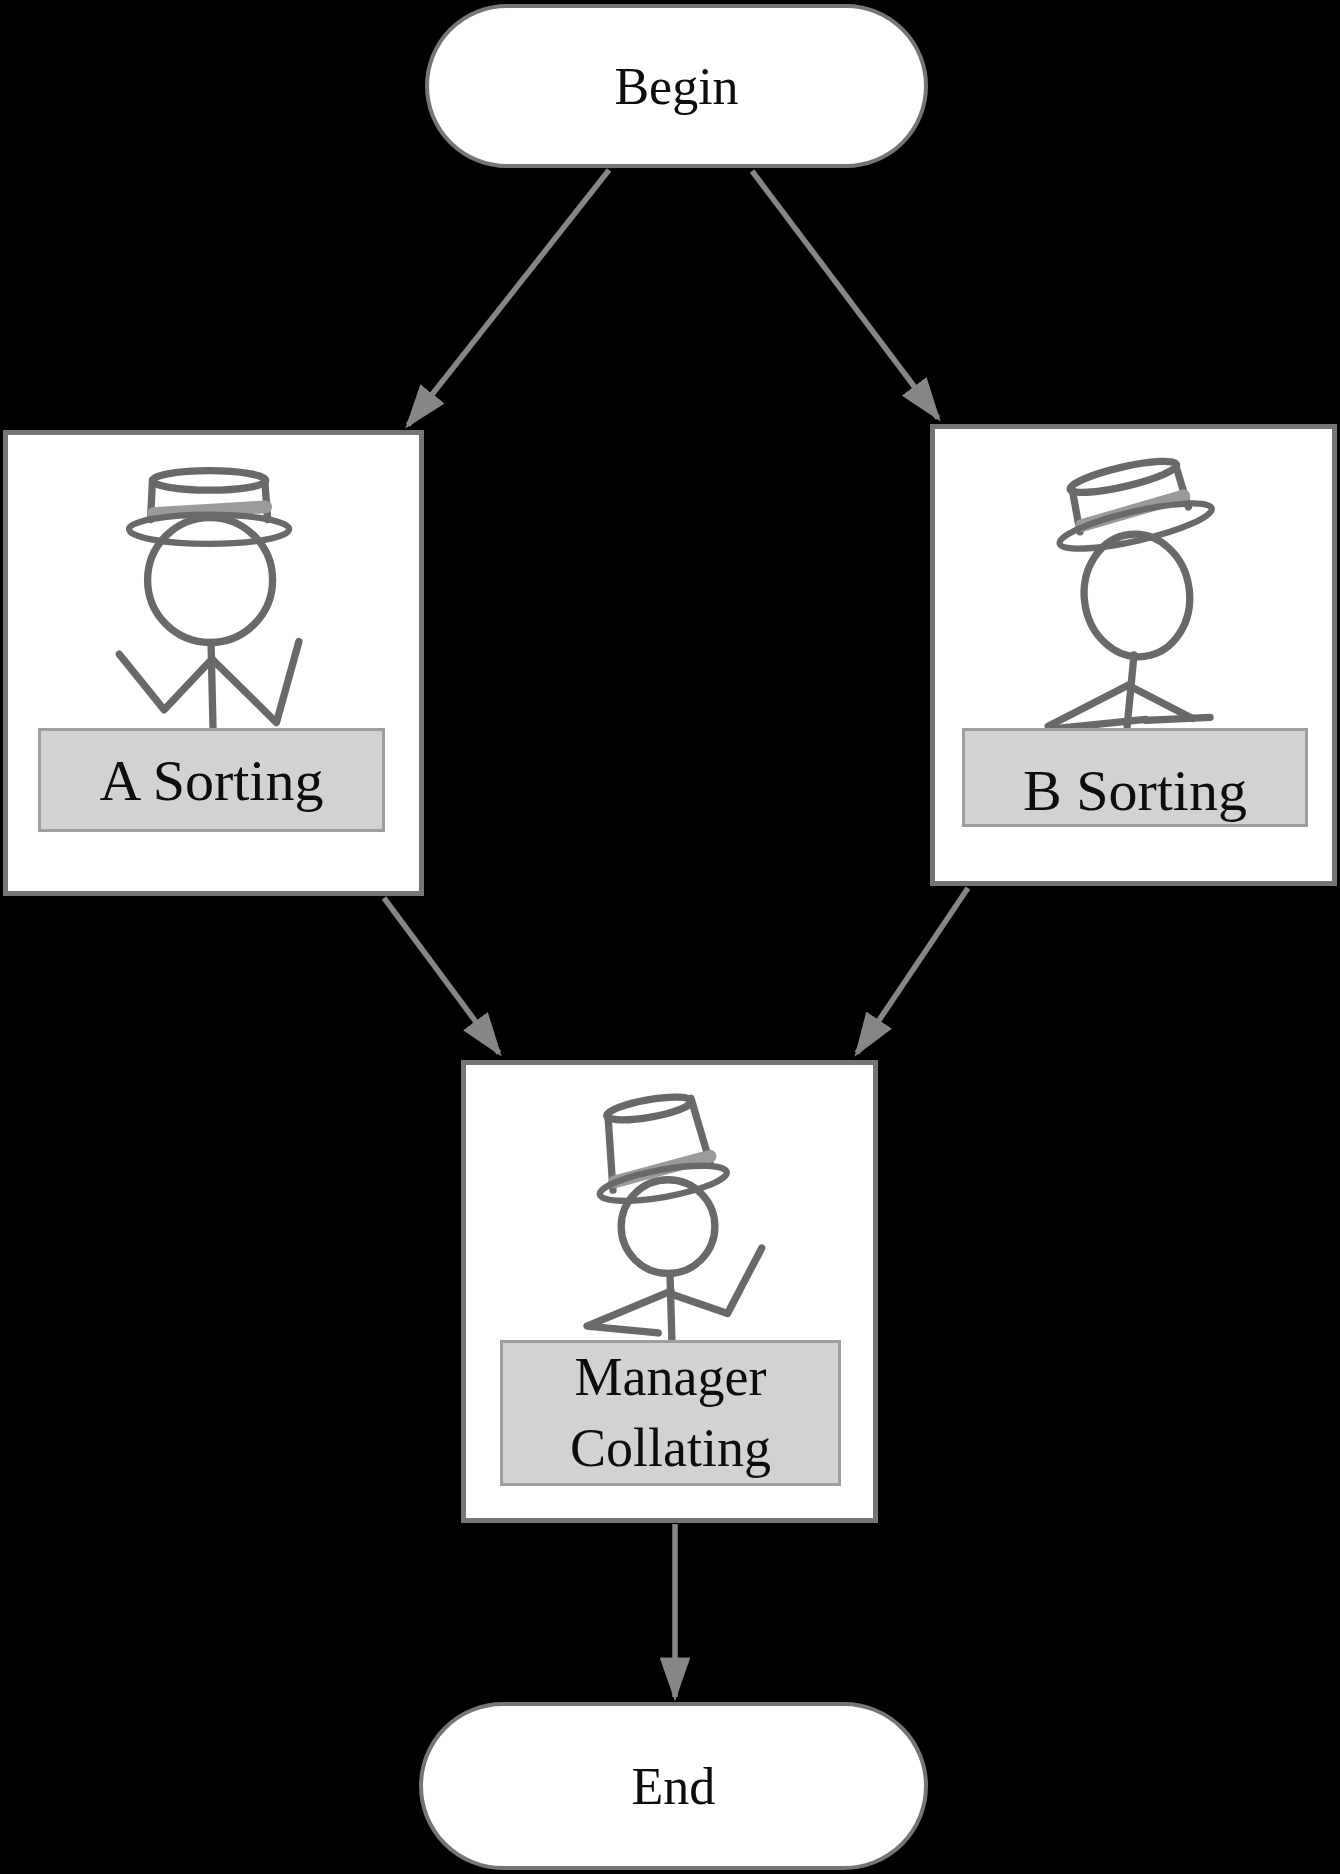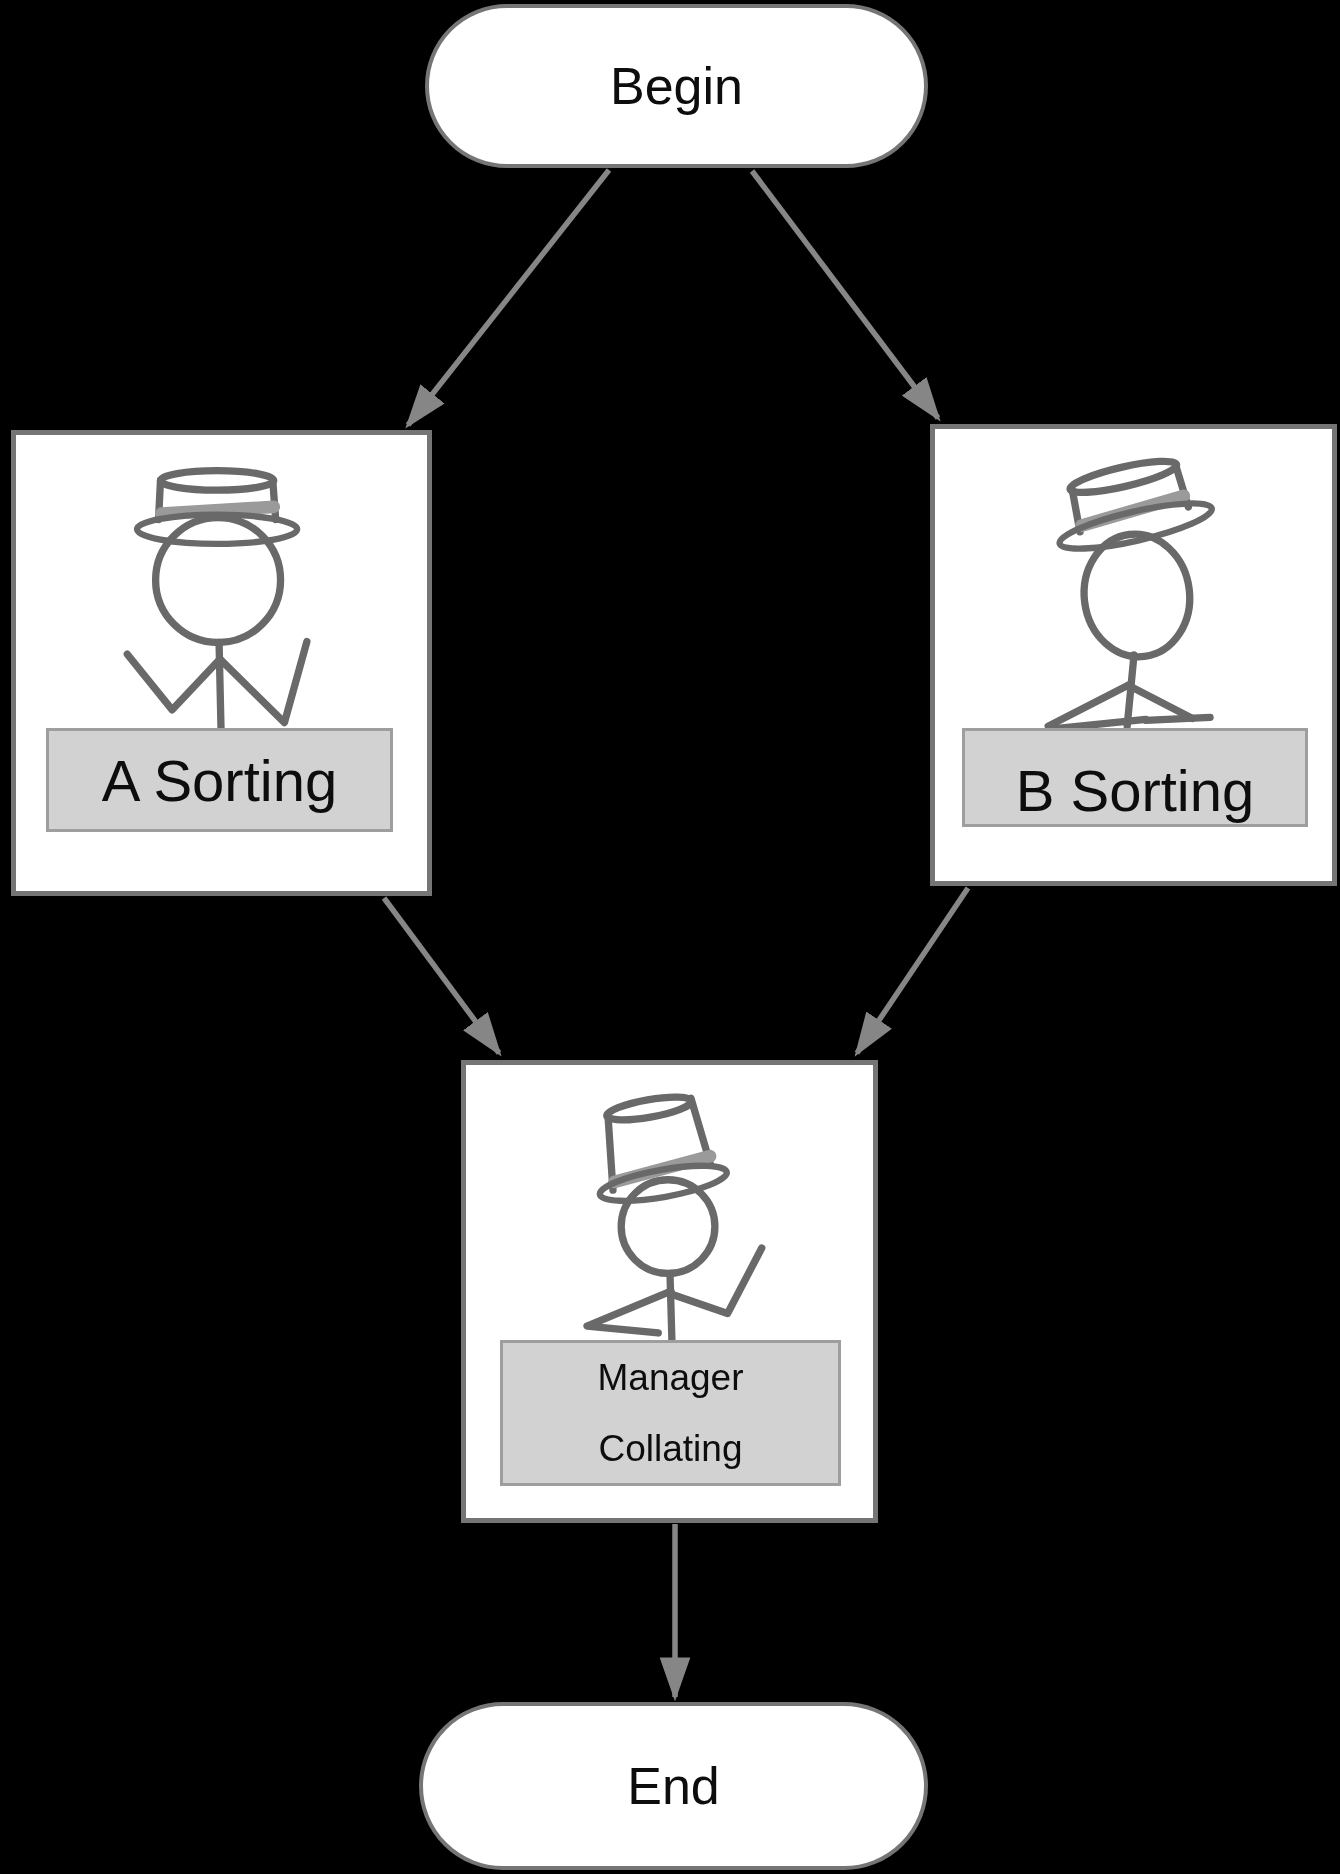--- a/index.html
+++ b/index.html
@@ -2,39 +2,39 @@
 <html style="--bg: #000000; --node-fill: #ffffff; --node-border: #757575; --label-fill: #d2d2d2; --label-border: #9e9e9e; --arrow: #868686; --figure: #696969; --band: #9a9a9a; --text: #0d0d0d;"><head>
 <meta charset="utf-8">
 <style>
   :root{
     --bg:#000000; --node-fill:#ffffff; --node-border:#757575;
     --label-fill:#d2d2d2; --label-border:#9e9e9e; --arrow:#868686;
     --figure:#696969; --band:#9a9a9a; --text:#0d0d0d;
   }
   html,body{margin:0;padding:0;background:var(--bg);}
   .canvas{position:relative;width:1340px;height:1874px;background:var(--bg);
-          font-family:Liberation Sans, sans-serif;overflow:hidden;}
+          font-family:Liberation Serif, serif;overflow:hidden;}
   .edges{position:absolute;left:0;top:0;width:1340px;height:1874px;pointer-events:none;}
   .node{position:absolute;box-sizing:border-box;background:var(--node-fill);
         display:flex;align-items:center;justify-content:center;color:var(--text);}
   .capsule{border:4px solid var(--node-border);border-radius:999px;font-size:52px;}
   .procbox{border:5px solid var(--node-border);}
   #node-begin{left:425px;top:4px;width:503px;height:164px;}
   #node-end{left:419px;top:1702px;width:509px;height:168px;text-align:right;}
-  #node-a{left:3px;top:430px;width:421px;height:466px;margin-left:8px;}
+  #node-a{left:3px;top:430px;width:421px;height:466px;}
   #node-b{left:930px;top:424px;width:407px;height:462px;}
   #node-m{left:461px;top:1060px;width:417px;height:463px;}
   .figure{position:absolute;left:0;top:0;width:100%;height:100%;}
   .steplabel{position:absolute;box-sizing:border-box;background:var(--label-fill);
              border:3px solid var(--label-border);display:flex;flex-direction:column;
              align-items:center;justify-content:center;color:var(--text);
              text-align:center;white-space:nowrap;}
   #label-a{left:30px;top:293px;width:347px;height:104px;font-size:58px;}
   #label-b{left:27px;top:299px;width:346px;height:99px;font-size:58px;justify-content:flex-end;}
-  #label-m{left:34px;top:275px;width:341px;height:146px;font-size:37px;line-height:71px;}
+  #label-m{left:34px;top:275px;width:341px;height:146px;font-size:54px;line-height:71px;}
 </style>
 </head>
 <body>
 
 <div class="canvas">
 
   <svg class="edges" xmlns="http://www.w3.org/2000/svg">
     <defs>
       <marker id="arrowhead" viewBox="0 0 10 7" refX="9" refY="3.5" markerWidth="8" markerHeight="5.6" orient="auto">
         <path d="M0,0 L10,3.5 L0,7 Z" fill="#868686"></path>

